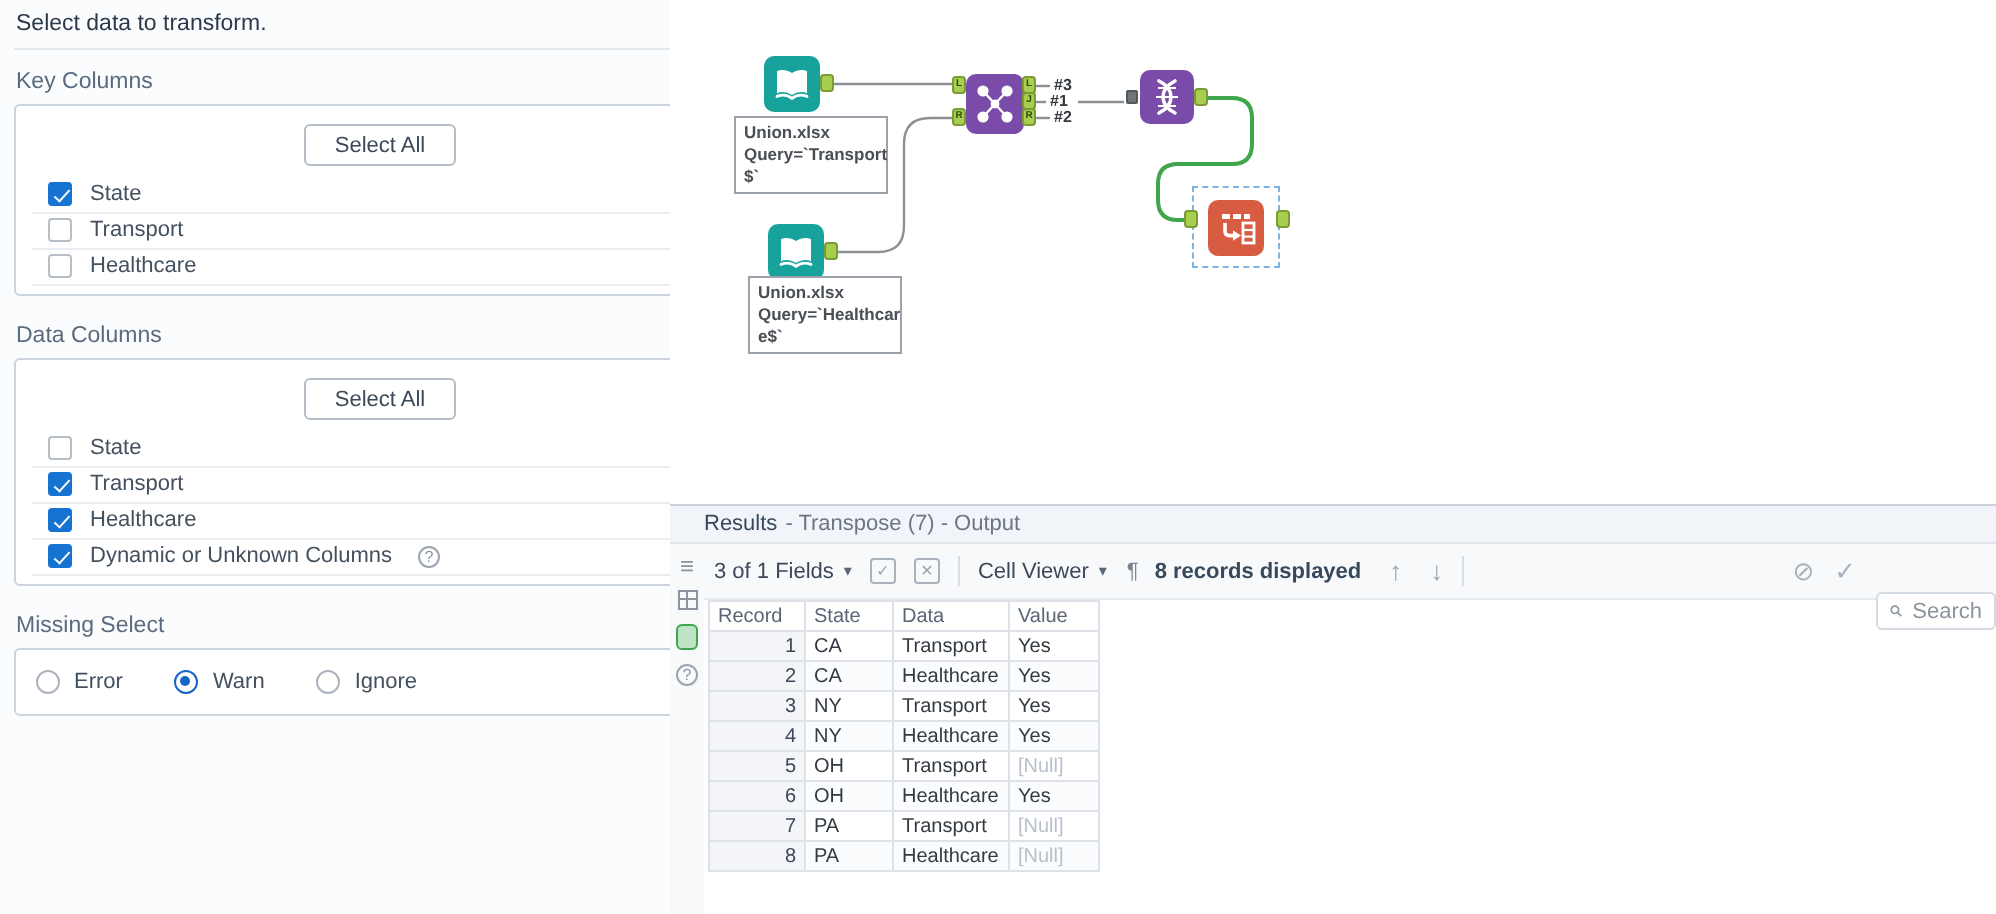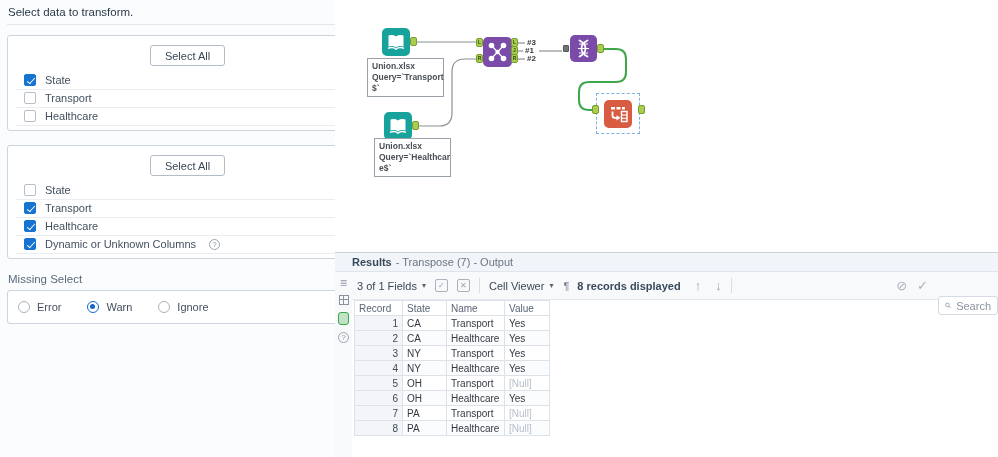--- a/index.html
+++ b/index.html
@@ -1,20 +1,20 @@
 <!DOCTYPE html>
 <html><head>
 <meta charset="utf-8">
 <style>
   * { margin:0; padding:0; box-sizing:border-box; }
   html,body { width:998px; height:457px; overflow:hidden; font-family:"Liberation Sans", sans-serif; background:#fff; }
   .app { position:relative; width:998px; height:457px; background:#fff; }
 
   
-  .config { position:absolute; left:0; top:0; width:392px; height:457px; background:#fbfcfd; border-right:6px solid #a21caf; padding:5px 8px 0 7px; overflow:hidden; }
+  .config { position:absolute; left:0; top:0; width:392px; height:457px; background:#fbfcfd; border-right:1px solid #a21caf; padding:5px 8px 0 7px; overflow:hidden; }
   .config-title { font-size:11.5px; color:#2b3a4a; padding:1px 0 6px 1px; }
   .config-hr { border:none; border-top:1px solid #e2e7ec; margin:0 10px 10px 0; }
   .section-label { font-size:11.5px; color:#5a6b7e; margin:0 0 5px 1px; }
   .box { background:#fff; border:1px solid #ccd4dd; border-radius:3px; margin:0 10px 14px 0; padding:9px 8px 4px 8px; }
   .selectall-row { display:flex; justify-content:center; margin-bottom:6px; }
   .btn { background:#fff; border:1px solid #b4bdc7; border-radius:3px; font-size:11px; color:#3c4858; padding:3px 14px; height:21px; line-height:14px; cursor:pointer; font-family:"Liberation Sans", sans-serif; }
   .chk-row { display:flex; align-items:center; gap:9px; padding:2px 2px 3px 8px; border-bottom:1px solid #eaeef2; min-height:15px; }
   .chk-row:last-child { border-bottom:1px solid #eaeef2; }
   .checkbox { width:12px; height:12px; border:1px solid #b6bec8; border-radius:2px; background:#fff; position:relative; flex:0 0 auto; }
   .checkbox.checked { background:#1673d2; border-color:#1673d2; }
@@ -39,21 +39,21 @@
   .tool svg { display:block; }
   .anchor { position:absolute; width:7px; height:9px; background:#a8ce4f; border:1px solid #7a9c33; border-radius:2px; font-size:5px; line-height:7px; text-align:center; color:#2f4d0a; font-weight:bold; }
   .anchor-dark { position:absolute; width:6px; height:7px; background:#70757a; border:1px solid #55595d; border-radius:1px; }
   .annotation { position:absolute; background:#fff; border:1px solid #9aa1a8; font-size:8.5px; font-weight:bold; color:#4a4f55; line-height:11px; padding:2px 4px; white-space:pre-line; }
   .wire-label { position:absolute; font-size:8px; color:#35393d; font-weight:bold; }
   .selection-frame { position:absolute; border:1px dashed #7db4e3; background:#fff; }
 
   
   .results { position:absolute; left:0; top:252px; width:663px; height:205px; background:#fff; border-top:1px solid #c9d1d9; }
   .results-header { height:19px; background:#f1f4f8; border-bottom:1px solid #e0e5eb; display:flex; align-items:center; padding-left:17px; font-size:11px; }
-  .results-header b { color:#39495c; font-weight:bold; }
+  .results-header b { color:#39495c; font-weight:normal; }
   .results-header span.rest { color:#6b7684; margin-left:4px; }
   .results-body { position:absolute; left:0; top:19px; right:0; bottom:0; }
   .side-strip { position:absolute; left:0; top:0; width:17px; bottom:0; background:#f7f9fb; display:flex; flex-direction:column; align-items:center; padding-top:6px; gap:7px; }
   .icon-list { font-size:12px; color:#8a939e; line-height:10px; cursor:pointer; }
   .icon-grid { width:10px; height:10px; border:1px solid #8a939e; position:relative; cursor:pointer; }
   .icon-grid::before { content:""; position:absolute; left:0; right:0; top:3px; border-top:1px solid #8a939e; }
   .icon-grid::after { content:""; position:absolute; top:0; bottom:0; left:3px; border-left:1px solid #8a939e; }
   .icon-datafile { width:11px; height:13px; border:1.5px solid #3fa64c; border-radius:3px; background:#bfe3c4; cursor:pointer; }
   .icon-question { width:11px; height:11px; border:1px solid #9aa5b1; border-radius:50%; color:#8a95a1; font-size:8px; line-height:10px; text-align:center; cursor:pointer; }
 
@@ -85,20 +85,21 @@
 </style>
 </head>
 <body>
 
 <div class="app">
 
   <div class="config">
     <div class="config-title">Select data to transform.</div>
     <hr class="config-hr">
 
+    <div class="section-label">Key Columns</div>
     <div class="box">
       <div class="selectall-row">
         <button class="btn">Select All</button>
       </div>
       <div>
 
           <div class="chk-row">
             <span class="checkbox checked"></span>
             <span class="chk-label">State</span>
           </div>
@@ -108,20 +109,21 @@
             <span class="chk-label">Transport</span>
           </div>
 
           <div class="chk-row">
             <span class="checkbox"></span>
             <span class="chk-label">Healthcare</span>
           </div>
         </div>
     </div>
 
+    <div class="section-label">Data Columns</div>
     <div class="box">
       <div class="selectall-row">
         <button class="btn">Select All</button>
       </div>
       <div>
 
           <div class="chk-row">
             <span class="checkbox"></span>
             <span class="chk-label">State</span>
 
@@ -312,21 +314,21 @@
               <col class="col-record">
                 <col class="col-state">
                 <col class="col-name">
                 <col class="col-value">
             </colgroup>
             <thead>
               <tr>
 
               <th>Record</th>
                   <th>State</th>
-                  <th>Name</th>
+                  <th>Data</th>
                   <th>Value</th>
                 </tr>
             </thead>
             <tbody>
 
                 <tr>
                   <td class="rec">1</td>
                   <td>CA</td>
                   <td>Transport</td>
                   <td>Yes</td>

